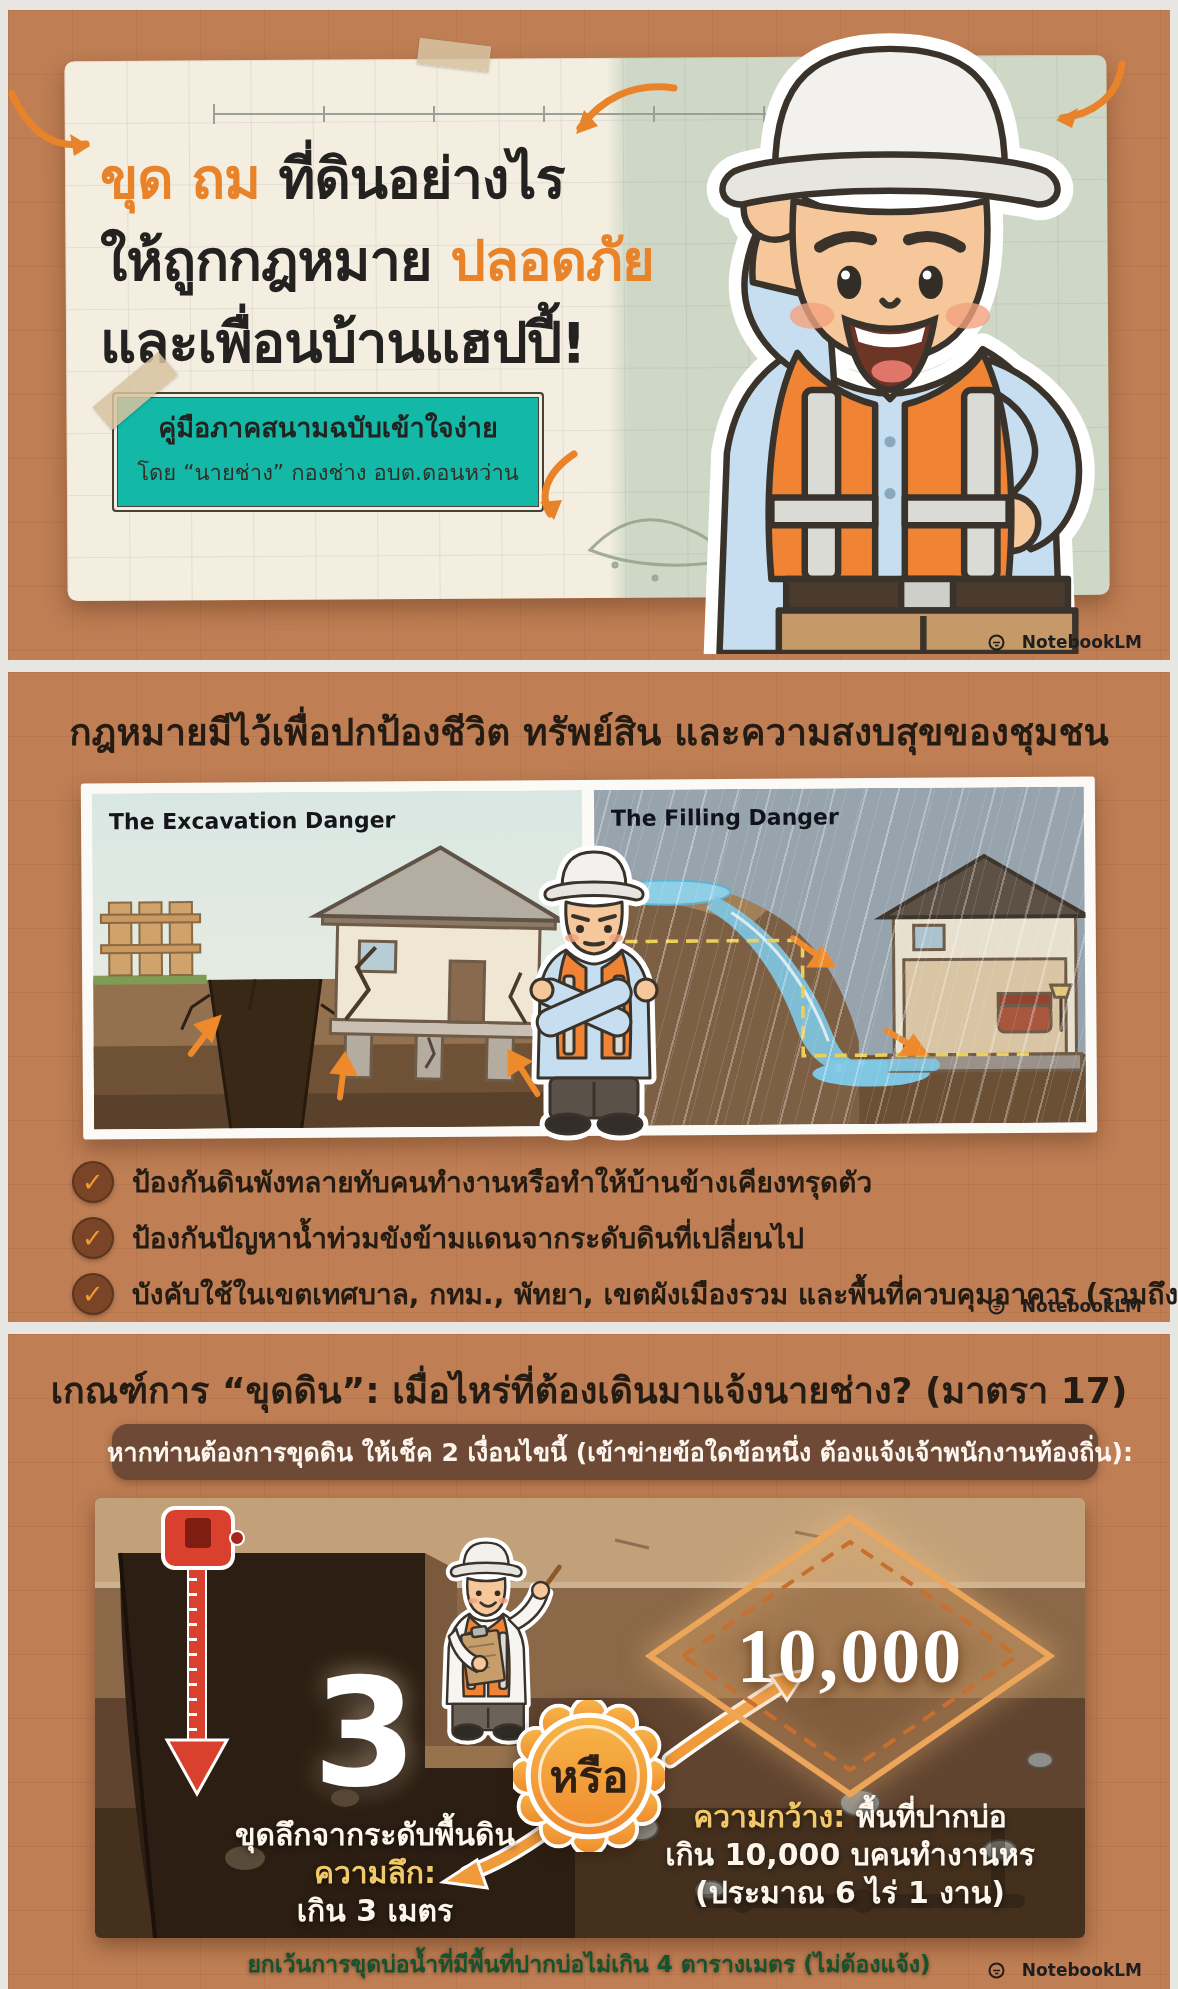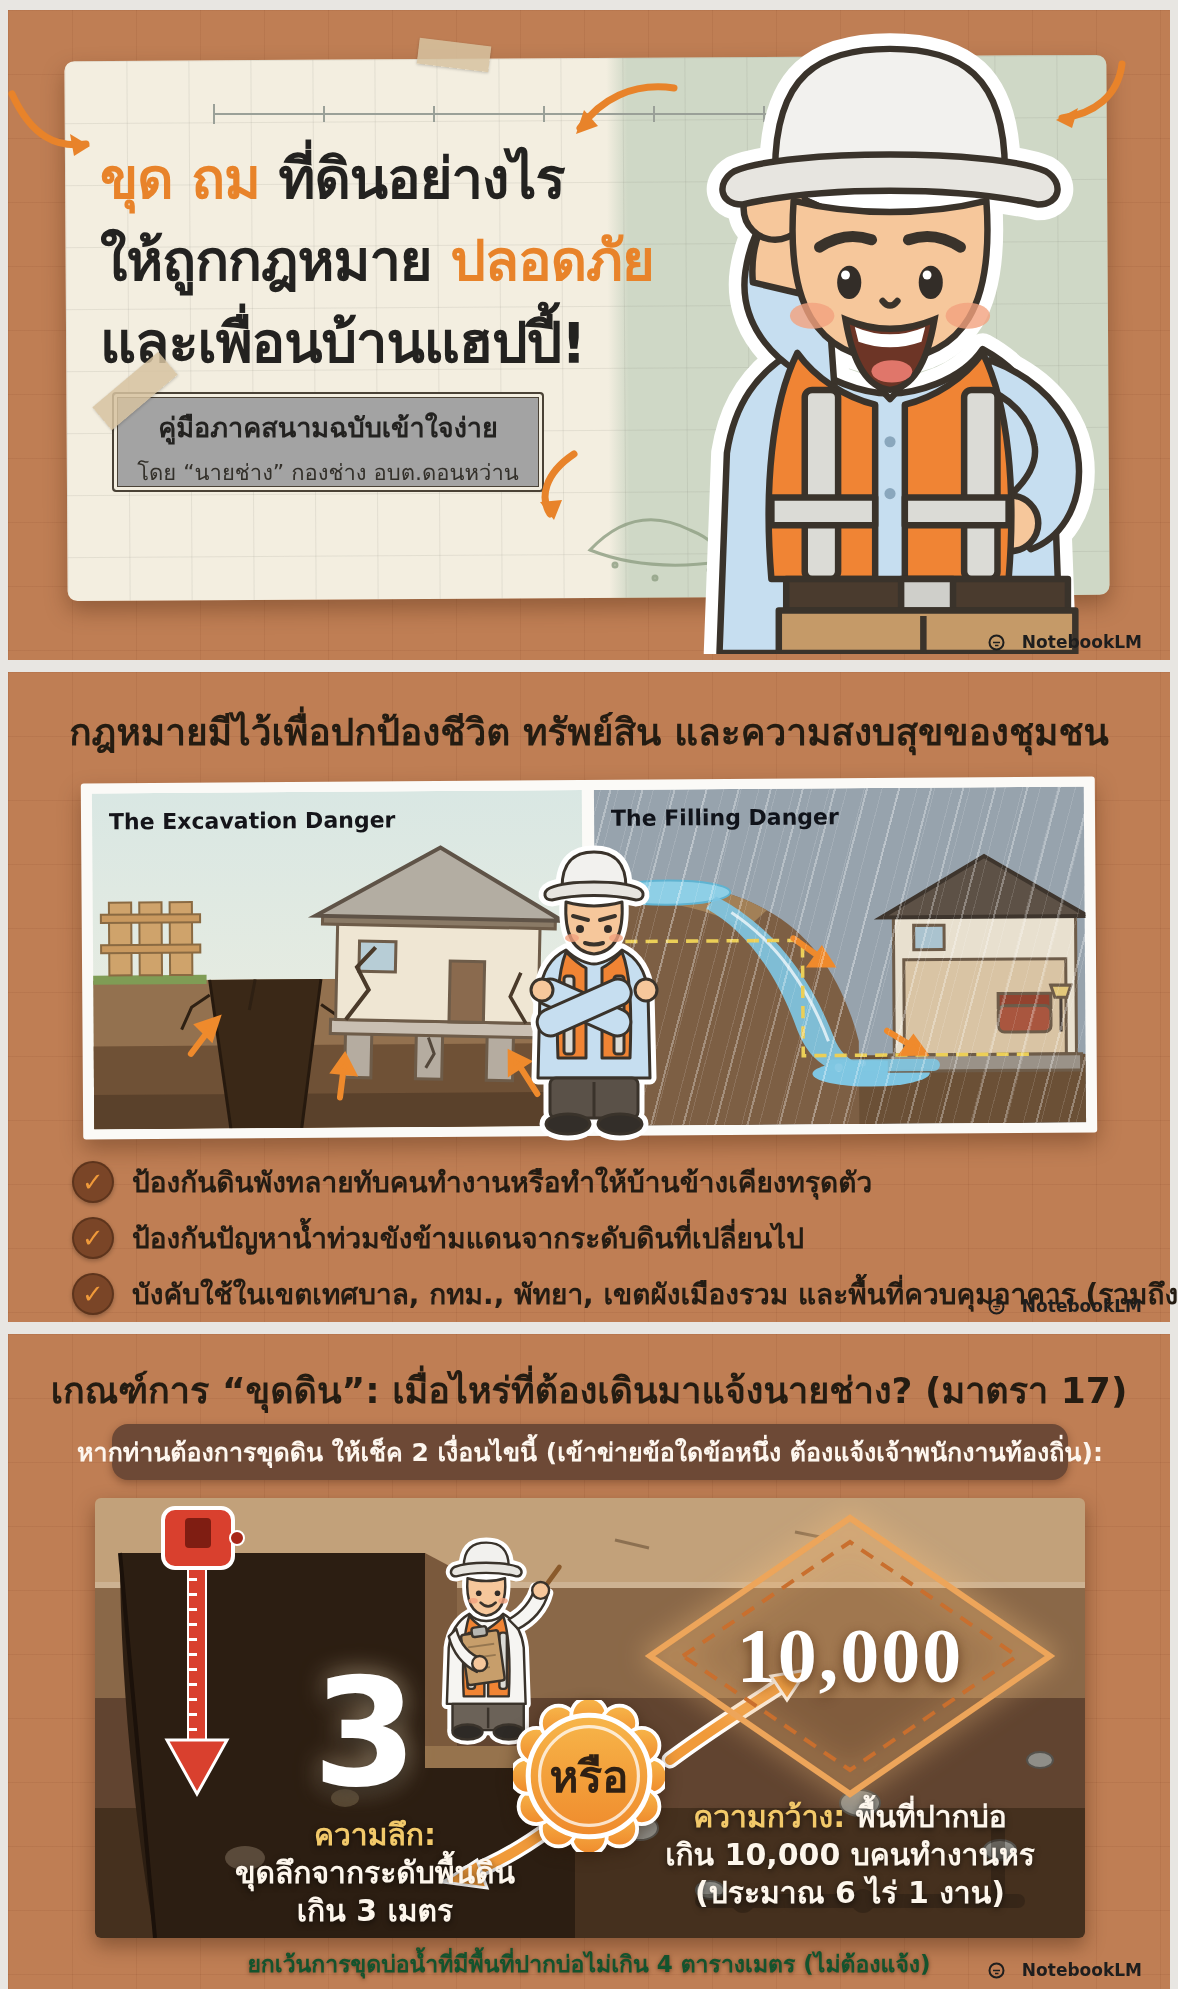--- a/index.html
+++ b/index.html
@@ -16,22 +16,22 @@
   .paper{position:absolute;left:66px;top:58px;width:1042px;height:540px;border-radius:10px;
      background:linear-gradient(90deg,#f3eee0 0%,#f3eee0 52%,#cfd8c6 54%,#cfd8c6 100%);
      box-shadow:0 10px 22px rgba(60,30,10,.35);transform:rotate(-.35deg);}
   .paper::before{content:"";position:absolute;inset:0;border-radius:10px;
      background-image:
        linear-gradient(rgba(110,110,100,.12) 1px,transparent 1px),
        linear-gradient(90deg,rgba(110,110,100,.12) 1px,transparent 1px);
      background-size:62px 62px;}
   .title{left:100px;top:138px;font-weight:800;font-size:56px;line-height:82px;color:#232220;letter-spacing:-1px;white-space:nowrap;}
   .accent{color:#e8832a;}
-  .subbox{left:112px;top:392px;width:408px;background:#a3a3a3;border:2px solid #4a4236;border-radius:4px;
-     padding:12px 10px 0;text-align:center;box-shadow:inset 0 0 0 3px #f3eee0,inset 0 0 0 4px #4a4236;}
+  .subbox{left:112px;top:392px;width:408px;background:#14b8a6;border:2px solid #4a4236;border-radius:4px;
+     padding:12px 10px 20px;text-align:center;box-shadow:inset 0 0 0 3px #f3eee0,inset 0 0 0 4px #4a4236;}
   .subbox .l1{font-size:27px;font-weight:800;color:#232220;}
   .subbox .l2{font-size:22px;color:#33302a;margin-top:6px;}
   .tape{background:rgba(214,194,160,.85);box-shadow:0 1px 3px rgba(0,0,0,.2);}
   
   .wm{position:absolute;right:36px;display:flex;align-items:center;gap:17px;color:#1e1e1e;font-weight:700;font-size:17px;}
   
   .p2-header{left:8px;top:702px;width:1162px;text-align:center;font-size:37px;font-weight:800;color:#241c12;white-space:nowrap;}
   .photo{left:82px;top:780px;width:994px;background:#fbfaf7;padding:10px;display:flex;gap:10px;border-radius:3px;
      box-shadow:0 10px 22px rgba(60,30,10,.35);transform:rotate(-.4deg);}
   .scene{position:relative;width:492px;height:336px;overflow:hidden;}
@@ -40,21 +40,21 @@
      repeating-linear-gradient(105deg,transparent 0 16px,rgba(255,255,255,.30) 16px 18px,transparent 18px 31px),
      repeating-linear-gradient(105deg,transparent 0 7px,rgba(255,255,255,.12) 7px 8px,transparent 8px 17px);}
   .bullet{position:absolute;left:72px;display:flex;align-items:center;gap:18px;}
   .check{width:38px;height:38px;border-radius:50%;background:#7a4527;border:2px solid rgba(40,20,8,.35);
      display:flex;align-items:center;justify-content:center;color:#f09a3a;font-size:26px;font-weight:800;
      box-shadow:0 2px 4px rgba(0,0,0,.25);}
   .bullet .txt{font-size:28px;font-weight:600;color:#241c13;white-space:nowrap;}
   
   .p3-title{left:8px;top:1362px;width:1162px;text-align:center;font-size:36px;font-weight:800;color:#241c12;white-space:nowrap;}
   .banner{left:112px;top:1424px;width:956px;height:56px;background:#6d4936;border-radius:16px;
-     display:flex;align-items:center;justify-content:center;box-shadow:0 3px 8px rgba(50,20,5,.35);}
+     display:flex;align-items:center;justify-content:center;box-shadow:0 3px 8px rgba(50,20,5,.35);padding-left:30px;}
   .banner span{color:#fdf6ee;font-size:25px;font-weight:600;white-space:nowrap;}
   .dig{left:95px;top:1498px;width:990px;height:440px;border-radius:6px;overflow:hidden;
      box-shadow:0 8px 20px rgba(50,25,8,.4);}
   .big3{left:195px;top:160px;width:150px;text-align:center;font-size:150px;line-height:1.0;font-weight:800;color:#fff;
      text-shadow:0 6px 16px rgba(0,0,0,.5),0 0 26px rgba(255,230,190,.6);}
   .or-txt{left:418px;top:202px;width:152px;height:152px;display:flex;align-items:center;justify-content:center;
      font-size:44px;font-weight:800;color:#2f2013;}
   .d-num{left:540px;top:8px;width:430px;height:300px;display:flex;align-items:center;justify-content:center;
      font-size:78px;font-weight:800;color:#fff;letter-spacing:2px;text-shadow:0 4px 12px rgba(70,35,10,.65);font-family:Liberation Serif, serif;}
   .cap{position:absolute;text-align:center;line-height:38px;font-size:30px;font-weight:700;color:#fdf6ec;
@@ -521,22 +521,22 @@
     </svg>
     <div class="abs or-txt">หรือ</div>
 
     <svg class="abs glow" style="left:540px;top:8px;" width="430" height="300" viewBox="0 0 430 300">
       <polygon points="15,150 215,12 415,150 215,288" fill="rgba(214,150,88,.14)" stroke="#eda55a" stroke-width="6"></polygon>
       <polygon points="48,150 215,36 382,150 215,264" fill="none" stroke="#c96f2e" stroke-width="4" stroke-dasharray="14 10"></polygon>
     </svg>
     <div class="abs d-num">10,000</div>
 
     <div class="cap" style="left:120px;top:318px;width:320px;">
+      <div>ขุดลึกจากระดับพื้นดิน</div>
       <div><span class="gold">ความลึก:</span></div>
-      <div>ขุดลึกจากระดับพื้นดิน</div>
       <div>เกิน 3 เมตร</div>
     </div>
     <div class="cap" style="left:565px;top:300px;width:380px;">
       <div><span class="gold">ความกว้าง:</span><span> พื้นที่ปากบ่อ</span></div>
       <div>เกิน 10,000 บคนทำงานหร</div>
       <div>(ประมาณ 6 ไร่ 1 งาน)</div>
     </div>
   </div>
 
   <div class="abs p3-footer">ยกเว้นการขุดบ่อน้ำที่มีพื้นที่ปากบ่อไม่เกิน 4 ตารางเมตร (ไม่ต้องแจ้ง)</div>

